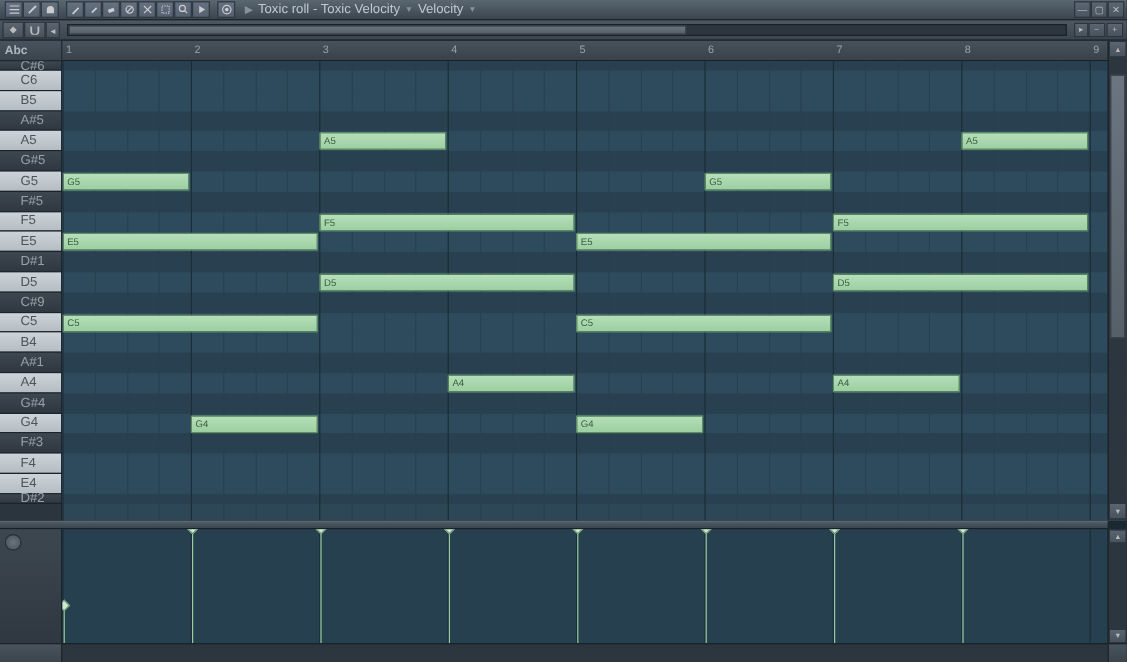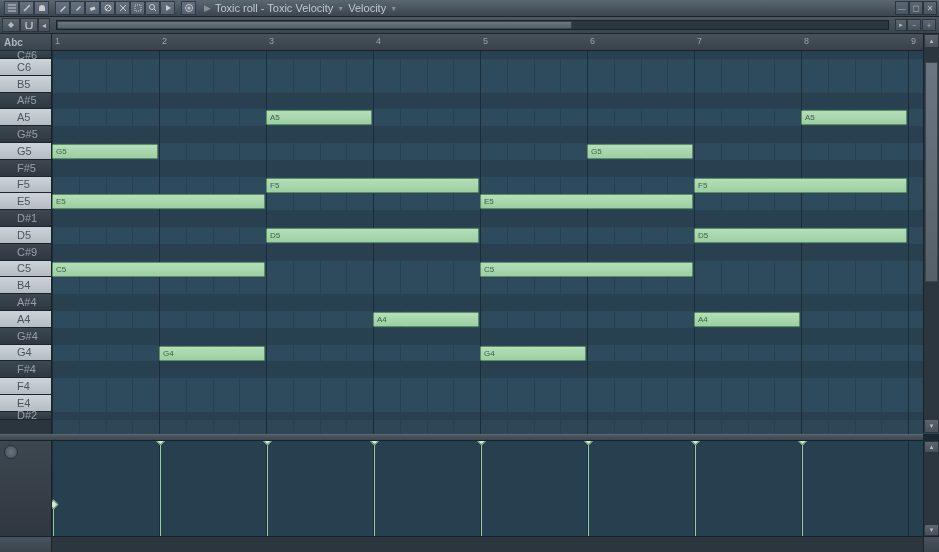--- a/index.html
+++ b/index.html
@@ -198,25 +198,25 @@
         <div class="key black">G#5</div>
         <div class="key white">G5</div>
         <div class="key black">F#5</div>
         <div class="key white">F5</div>
         <div class="key white">E5</div>
         <div class="key black">D#1</div>
         <div class="key white">D5</div>
         <div class="key black">C#9</div>
         <div class="key white">C5</div>
         <div class="key white">B4</div>
-        <div class="key black">A#4</div>
+        <div class="key black">A#1</div>
         <div class="key white">A4</div>
         <div class="key black">G#4</div>
         <div class="key white">G4</div>
-        <div class="key black">F#4</div>
+        <div class="key black">F#3</div>
         <div class="key white">F4</div>
         <div class="key white">E4</div>
         <div class="key black ccut">D#2</div>
       </div>
   </div>
   <div class="gridwrap">
     <div class="ruler" id="ruler">
         <span class="rnum" style="left: 3px;">1</span>
         <span class="rnum" style="left: 110px;">2</span>
         <span class="rnum" style="left: 217px;">3</span>

